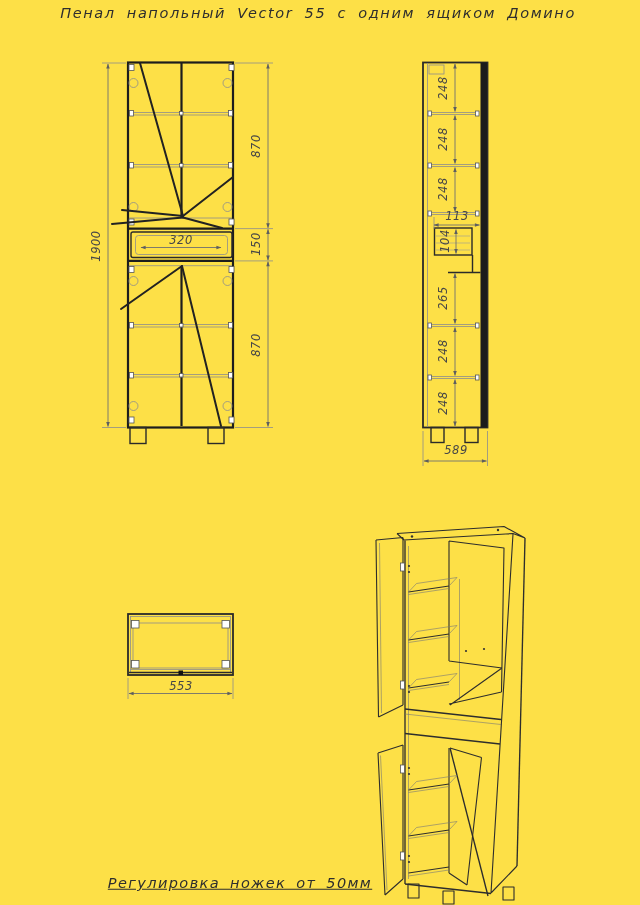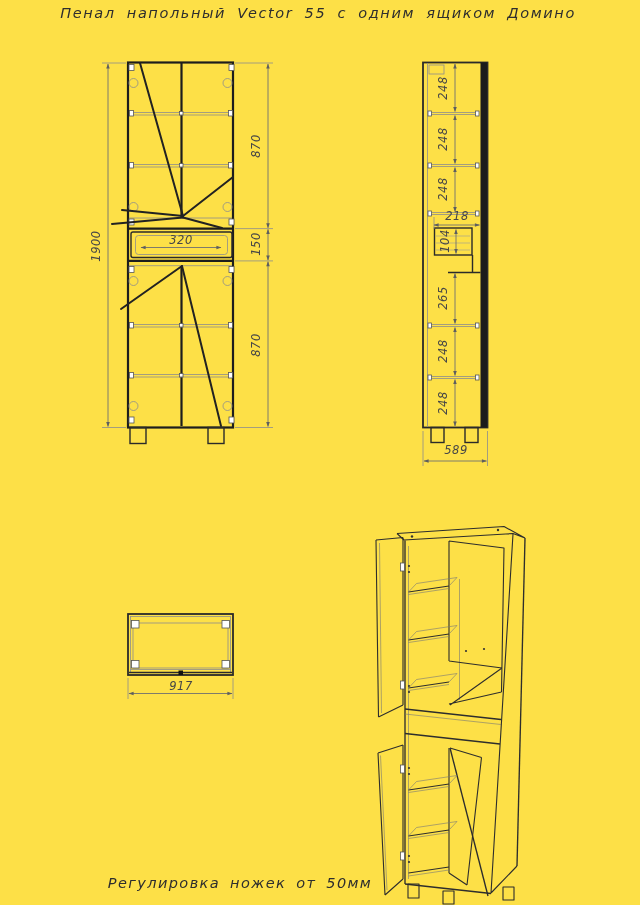--- a/index.html
+++ b/index.html
@@ -234,33 +234,33 @@
           <path class="isot" d="M408.5 876 L449 870"></path>
       </g>
 
       <rect class="iso" x="408" y="884" width="11" height="14"></rect>
       <rect class="iso" x="443" y="891" width="11" height="13"></rect>
       <rect class="iso" x="503" y="887" width="11" height="13"></rect>
     </g>
   </svg>
 
   <span class="lbl titletxt" style="left:318px;top:13px;">Пенал напольный Vector 55 с одним ящиком Домино</span>
-  <span class="lbl captxt" style="left:240px;top:883px;">Регулировка ножек от 50мм</span>
+  <span class="lbl captxt" style="left:240px;top:883px;text-decoration:underline;">Регулировка ножек от 50мм</span>
 
   <span class="lbl rot dimtxt" style="left:97px;top:246px;">1900</span>
   <span class="lbl rot dimtxt" style="left:257px;top:146px;">870</span>
   <span class="lbl rot dimtxt" style="left:257px;top:244px;">150</span>
   <span class="lbl rot dimtxt" style="left:257px;top:345px;">870</span>
   <span class="lbl dimtxt" style="left:181px;top:241px;">320</span>
 
   <span class="lbl rot dimtxt" style="left:444px;top:88px;">248</span>
   <span class="lbl rot dimtxt" style="left:444px;top:139px;">248</span>
   <span class="lbl rot dimtxt" style="left:444px;top:189px;">248</span>
-  <span class="lbl dimtxt" style="left:457px;top:217px;">218</span>
+  <span class="lbl dimtxt" style="left:457px;top:217px;">113</span>
   <span class="lbl rot dimtxt" style="left:446px;top:241px;">104</span>
   <span class="lbl rot dimtxt" style="left:444px;top:298px;">265</span>
   <span class="lbl rot dimtxt" style="left:444px;top:351px;">248</span>
   <span class="lbl rot dimtxt" style="left:444px;top:403px;">248</span>
   <span class="lbl dimtxt" style="left:456px;top:451px;">589</span>
 
-  <span class="lbl dimtxt" style="left:181px;top:687px;">917</span>
+  <span class="lbl dimtxt" style="left:181px;top:687px;">553</span>
 
 </div>
 
 </body></html>

